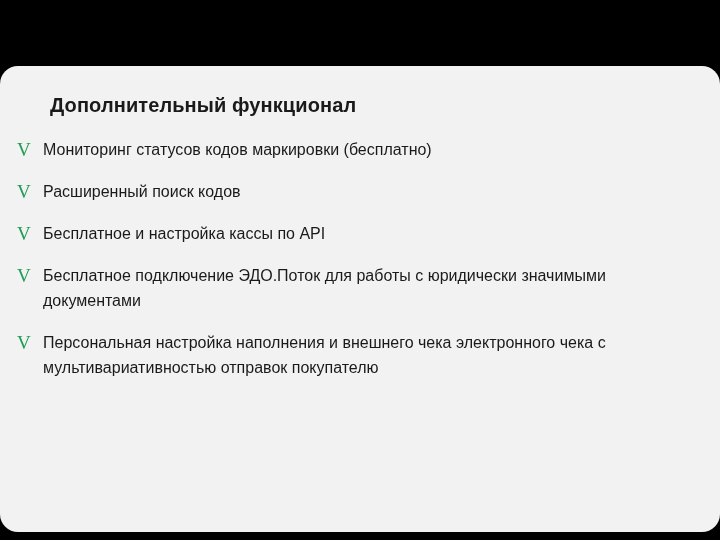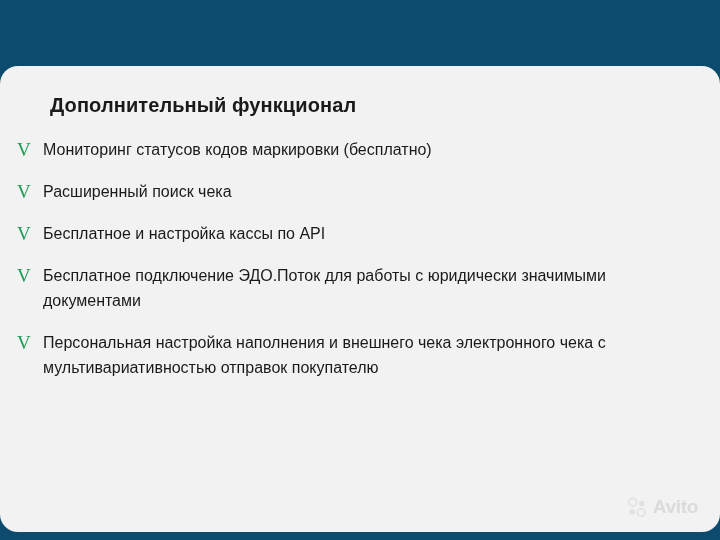--- a/index.html
+++ b/index.html
@@ -10,21 +10,21 @@
     width: 720px;
     height: 540px;
     background: #ffffff;
     font-family: "Liberation Sans", sans-serif;
     overflow: hidden;
   }
   .page {
     position: relative;
     width: 720px;
     height: 540px;
-    background: #0c4a6e;
+    background: #000000;
   }
   .card {
     position: absolute;
     left: 0;
     top: 66px;
     width: 720px;
     height: 466px;
     background: #f2f2f2;
     border-radius: 18px;
   }
@@ -96,39 +96,30 @@
   <div class="card">
     <div class="content">
       <h1 class="title">Дополнительный функционал</h1>
       <ul class="list">
         <li class="item">
           <span class="check">V</span>
           <span class="item-text">Мониторинг статусов кодов маркировки (бесплатно)</span>
         </li>
         <li class="item">
           <span class="check">V</span>
-          <span class="item-text">Расширенный поиск чека</span>
+          <span class="item-text">Расширенный поиск кодов</span>
         </li>
         <li class="item">
           <span class="check">V</span>
           <span class="item-text">Бесплатное и настройка кассы по API</span>
         </li>
         <li class="item">
           <span class="check">V</span>
           <span class="item-text">Бесплатное подключение ЭДО.Поток для работы с юридически значимыми документами</span>
         </li>
         <li class="item">
           <span class="check">V</span>
           <span class="item-text">Персональная настройка наполнения и внешнего чека электронного чека с мультивариативностью отправок покупателю</span>
         </li>
       </ul>
     </div>
-    <div class="watermark">
-      <svg class="wm-logo" viewBox="0 0 32 32">
-        <circle cx="10" cy="9" r="5.5" fill="none" stroke="#d8d8d8" stroke-width="2.4"></circle>
-        <circle cx="23" cy="11" r="4" fill="#d8d8d8"></circle>
-        <circle cx="9" cy="23" r="4" fill="#d8d8d8"></circle>
-        <circle cx="22" cy="24" r="5.5" fill="none" stroke="#d8d8d8" stroke-width="2.4"></circle>
-      </svg>
-      <span class="wm-text">Avito</span>
-    </div>
   </div>
 </div>
 
 </body></html>

